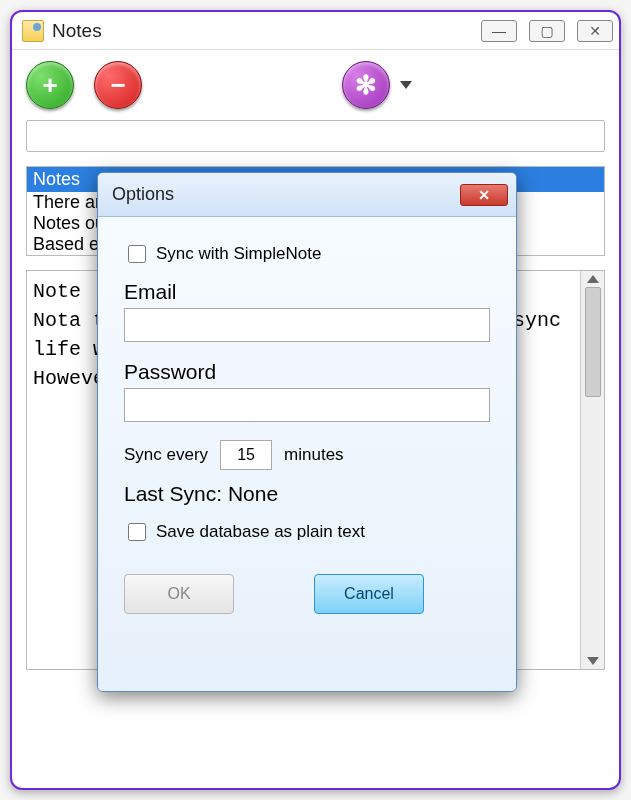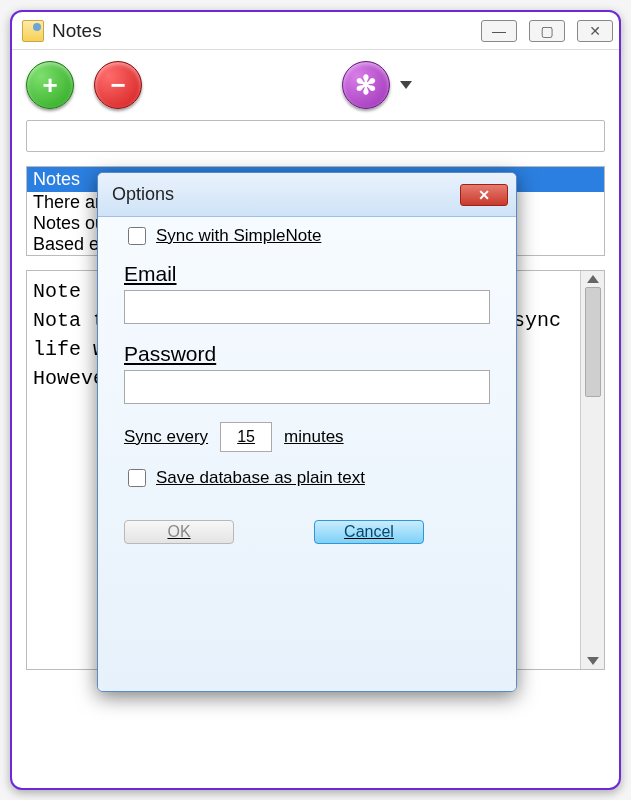--- a/index.html
+++ b/index.html
@@ -173,24 +173,23 @@
     width: 48px; height: 22px;
     background: linear-gradient(#e87a6f,#c83a2d);
     border: 1px solid #9c231a;
     border-radius: 3px;
     color: #fff;
     display: flex; align-items: center; justify-content: center;
     font-weight: bold;
     font-size: 14px;
   }
   .dlg-body {
-    padding: 7px 26px;
+    padding: 25px 26px;
     background: linear-gradient(#f6fbff,#e7f1fb);
     height: calc(100% - 36px);
-    text-decoration: underline;
   }
   .chk-row {
     display: flex; align-items: center;
     margin-bottom: 14px;
     font-size: 17px;
   }
   .chk-row input { width: 18px; height: 18px; margin-right: 10px; }
   .lbl { font-size: 21px; margin-bottom: 4px; }
   .txt-input {
     width: 100%; height: 34px;
@@ -201,21 +200,21 @@
     padding: 0 6px;
   }
   .sync-row { display: flex; align-items: center; gap: 12px; font-size: 17px; margin-bottom: 12px;}
   .sync-row input { width: 52px; height: 30px; text-align: center; border: 1px solid #aaa; font-size: 16px;}
   .dlg-buttons {
     display: flex;
     gap: 80px;
     margin-top: 30px;
   }
   .dlg-btn {
-    width: 110px; height: 24px;
+    width: 110px; height: 40px;
     font-size: 16px;
     border-radius: 4px;
     display: flex; align-items: center; justify-content: center;
   }
   .dlg-btn.ok {
     border: 1px solid #b8b8b8;
     background: linear-gradient(#f7f7f7,#e4e4e4);
     color: #888;
   }
   .dlg-btn.cancel {
@@ -287,20 +286,21 @@
       </div>
       <div class="lbl">Email</div>
       <input class="txt-input" type="text" value="" style="">
       <div class="lbl">Password</div>
       <input class="txt-input" type="password" value="" style="">
       <div class="sync-row">
         <span>Sync every</span>
         <input type="text" value="15" style="">
         <span>minutes</span>
       </div>
+      <div class="lbl">Last Sync: None</div>
       <div class="chk-row" style="margin-top:14px">
         <input type="checkbox" style="">
         <span>Save database as plain text</span>
       </div>
       <div class="dlg-buttons">
         <div class="dlg-btn ok">OK</div>
         <div class="dlg-btn cancel">Cancel</div>
       </div>
     </div>
   </div>

